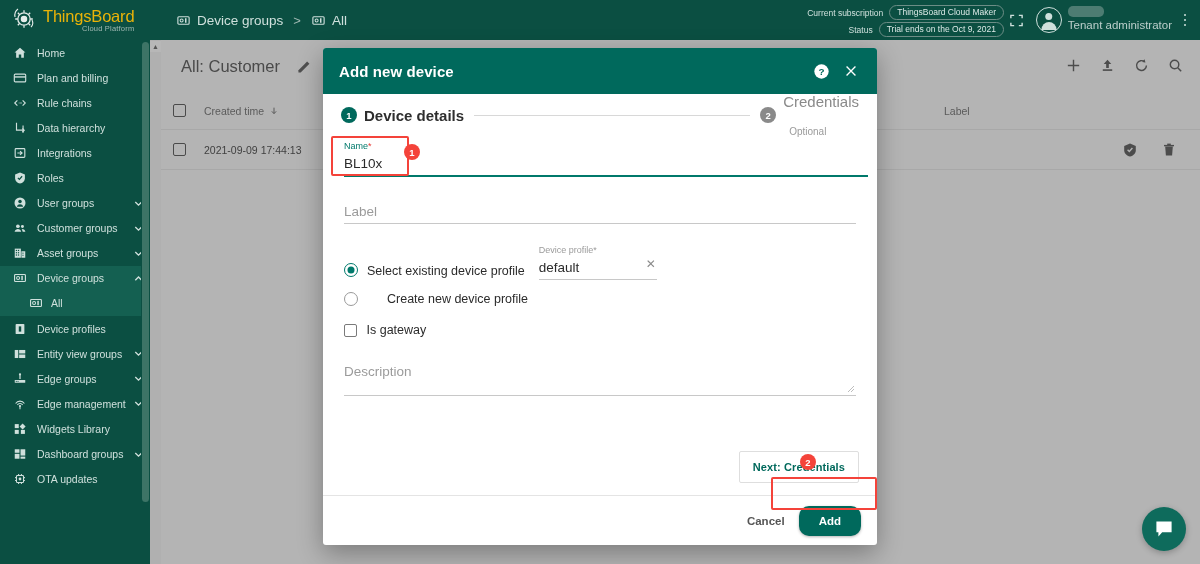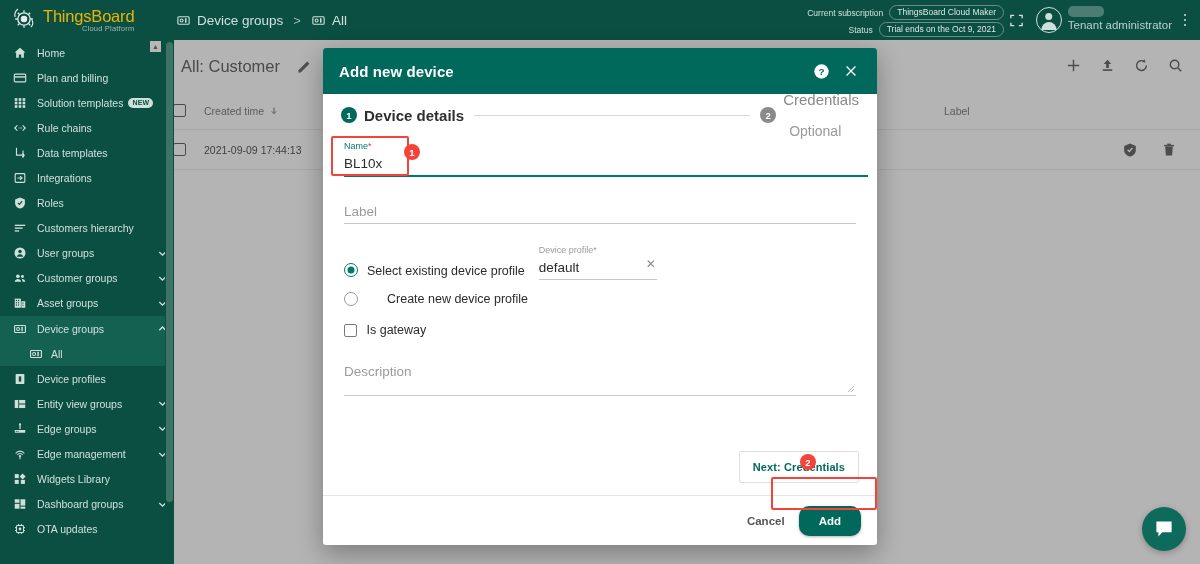--- a/index.html
+++ b/index.html
@@ -107,21 +107,21 @@
   .kebab {
     width: 18px; height: 22px;
     display: flex; flex-direction: column; align-items: center;
     justify-content: center; gap: 2.4px; cursor: pointer;
   }
   .kebab i { width: 2.6px; height: 2.6px; border-radius: 50%; background: #cfe0dc; display: block; }
 
   
   .sidebar {
     position: absolute; left: 0; top: 40px;
-    width: 174px; height: 524px;
+    width: 150px; height: 524px;
     background: #0b4f42;
     overflow: hidden;
     z-index: 12;
   }
   .nav-item {
     height: 25.1px;
     display: flex; align-items: center;
     padding-left: 12px; padding-right: 6px;
     color: #cfe0dc; font-size: 10.5px;
     cursor: pointer; position: relative;
@@ -272,21 +272,21 @@
   .step { display: flex; align-items: center; gap: 7px; flex: 0 0 auto; }
   .step-num {
     width: 16px; height: 16px; border-radius: 50%;
     display: flex; align-items: center; justify-content: center;
     color: #fff; font-size: 9.5px; font-weight: bold;
   }
   .step-num.active { background: #00695c; }
   .step-num.inactive { background: #8a8a8a; }
   .step-lbl { font-size: 15px; color: #2e2e2e; font-weight: bold; }
   .step-lbl.muted { color: #8a8a8a; font-weight: normal; }
-  .step-sub { font-size: 14px; color: #9a9a9a; line-height: 1.1; padding-left: 6px; }
+  .step-sub { font-size: 10px; color: #9a9a9a; line-height: 1.1; padding-left: 6px; }
   .step-txt2 { display: flex; flex-direction: column; gap: 16px; }
   .step-line {
     flex: 1 1 auto; height: 1px; background: #d8d8d8;
     margin: 0 10px;
   }
 
   
   .form { padding: 5px 5px 0 5px; position: relative; }
   .field { position: relative; margin-bottom: 6px; }
   .f-label {
@@ -488,39 +488,20 @@
     <div class="nav-item">
       <span class="nav-ic">
         <svg width="14" height="14" viewBox="0 0 16 16">
             <rect x="1.5" y="3.5" width="13" height="9" rx="1.2" fill="none" stroke="#cfe0dc" stroke-width="1.3"></rect>
             <rect x="1.5" y="6" width="13" height="1.6" fill="#cfe0dc"></rect>
           </svg>
       </span>
       <span class="nav-label">Plan and billing</span>
     </div>
 
-    <div class="nav-item">
-      <span class="nav-ic">
-        <svg width="14" height="14" viewBox="0 0 16 16">
-            <g fill="#cfe0dc">
-          <rect x="2" y="2.5" width="3" height="3"></rect>
-              <rect x="6.5" y="2.5" width="3" height="3"></rect>
-              <rect x="11" y="2.5" width="3" height="3"></rect>
-          <rect x="2" y="6.5" width="3" height="3"></rect>
-              <rect x="6.5" y="6.5" width="3" height="3"></rect>
-              <rect x="11" y="6.5" width="3" height="3"></rect>
-          <rect x="2" y="10.5" width="3" height="3"></rect>
-              <rect x="6.5" y="10.5" width="3" height="3"></rect>
-              <rect x="11" y="10.5" width="3" height="3"></rect>
-        </g>
-          </svg>
-      </span>
-      <span class="nav-label" style="flex:0 0 auto">Solution templates</span>
-      <span class="badge-new">NEW</span>
-    </div>
 
     <div class="nav-item">
       <span class="nav-ic">
         <svg width="14" height="14" viewBox="0 0 16 16">
             <g fill="none" stroke="#cfe0dc" stroke-width="1.3">
           <path d="M5 5 L2 8 L5 11"></path>
               <path d="M11 5 L14 8 L11 11"></path>
               <path d="M6.6 8 h0.8 M8 8 h0.8 M9.4 8 h0.8"></path>
         </g>
           </svg>
@@ -531,21 +512,21 @@
     <div class="nav-item">
       <span class="nav-ic">
         <svg width="14" height="14" viewBox="0 0 16 16">
             <g fill="none" stroke="#cfe0dc" stroke-width="1.3">
           <path d="M4 2 V10.5 H12.5"></path>
               <path d="M10.8 8.6 L12.8 10.6 L10.8 12.6"></path>
               <path d="M11.5 5 V13.5"></path>
         </g>
           </svg>
       </span>
-      <span class="nav-label">Data templates</span>
+      <span class="nav-label">Data hierarchy</span>
     </div>
 
     <div class="nav-item">
       <span class="nav-ic">
         <svg width="14" height="14" viewBox="0 0 16 16">
             <rect x="2.5" y="3" width="11" height="10" rx="1" fill="none" stroke="#cfe0dc" stroke-width="1.3"></rect>
             <path d="M5 8 h5 M8 5.8 L10.4 8 L8 10.2" fill="none" stroke="#cfe0dc" stroke-width="1.3"></path>
           </svg>
       </span>
       <span class="nav-label">Integrations</span>
@@ -554,32 +535,20 @@
     <div class="nav-item">
       <span class="nav-ic">
         <svg width="14" height="14" viewBox="0 0 16 16">
             <path d="M8 1.8 L13.6 4 V8.2 C13.6 11.3 11.2 13.6 8 14.4 C4.8 13.6 2.4 11.3 2.4 8.2 V4 Z" fill="#cfe0dc"></path>
             <path d="M5.6 7.8 L7.3 9.5 L10.4 6" fill="none" stroke="#0b4f42" stroke-width="1.4"></path>
           </svg>
       </span>
       <span class="nav-label">Roles</span>
     </div>
 
-    <div class="nav-item">
-      <span class="nav-ic">
-        <svg width="14" height="14" viewBox="0 0 16 16">
-            <g fill="#cfe0dc">
-              <rect x="2" y="4.2" width="12" height="1.5"></rect>
-              <rect x="2" y="7.4" width="9" height="1.5"></rect>
-              <rect x="2" y="10.6" width="5" height="1.5"></rect>
-            </g>
-          </svg>
-      </span>
-      <span class="nav-label">Customers hierarchy</span>
-    </div>
 
     <div class="nav-item">
       <span class="nav-ic">
         <svg width="14" height="14" viewBox="0 0 16 16">
             <circle cx="8" cy="8" r="6.3" fill="#cfe0dc"></circle>
             <circle cx="8" cy="6.3" r="2" fill="#0b4f42"></circle>
             <path d="M4.3 12.4 C4.8 10.3 6.3 9.4 8 9.4 C9.7 9.4 11.2 10.3 11.7 12.4 Z" fill="#0b4f42"></path>
           </svg>
       </span>
       <span class="nav-label">User groups</span>

